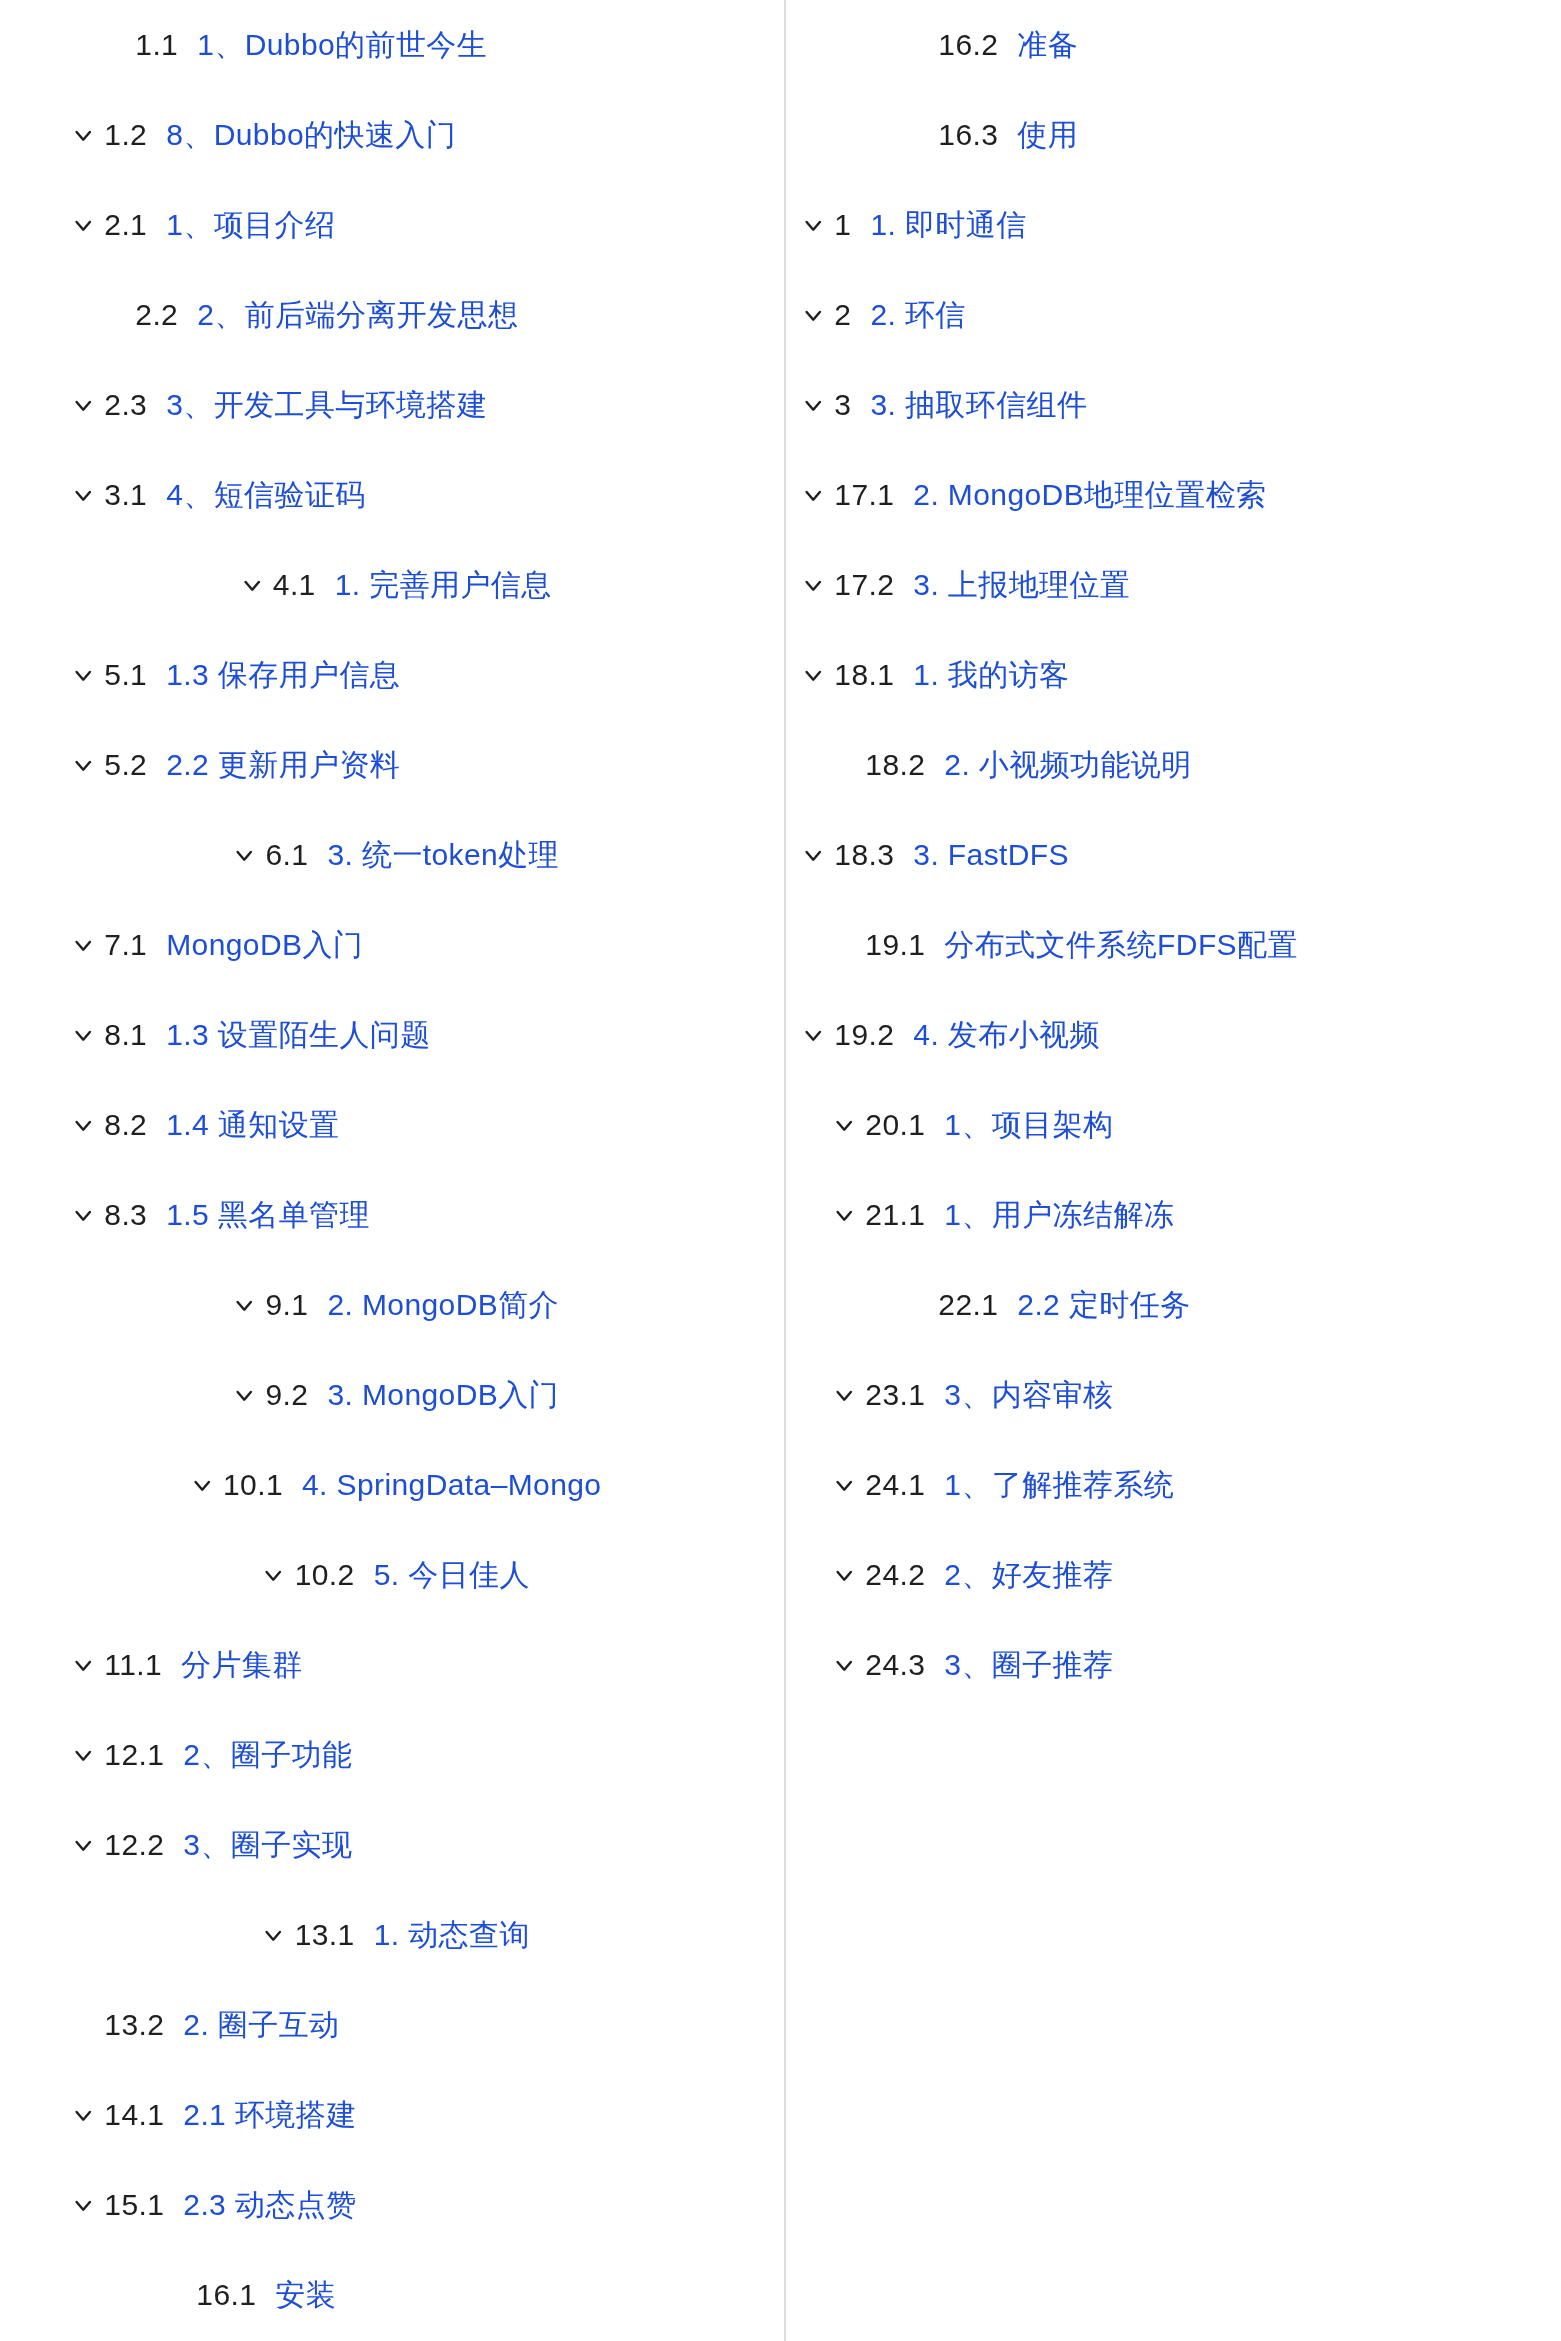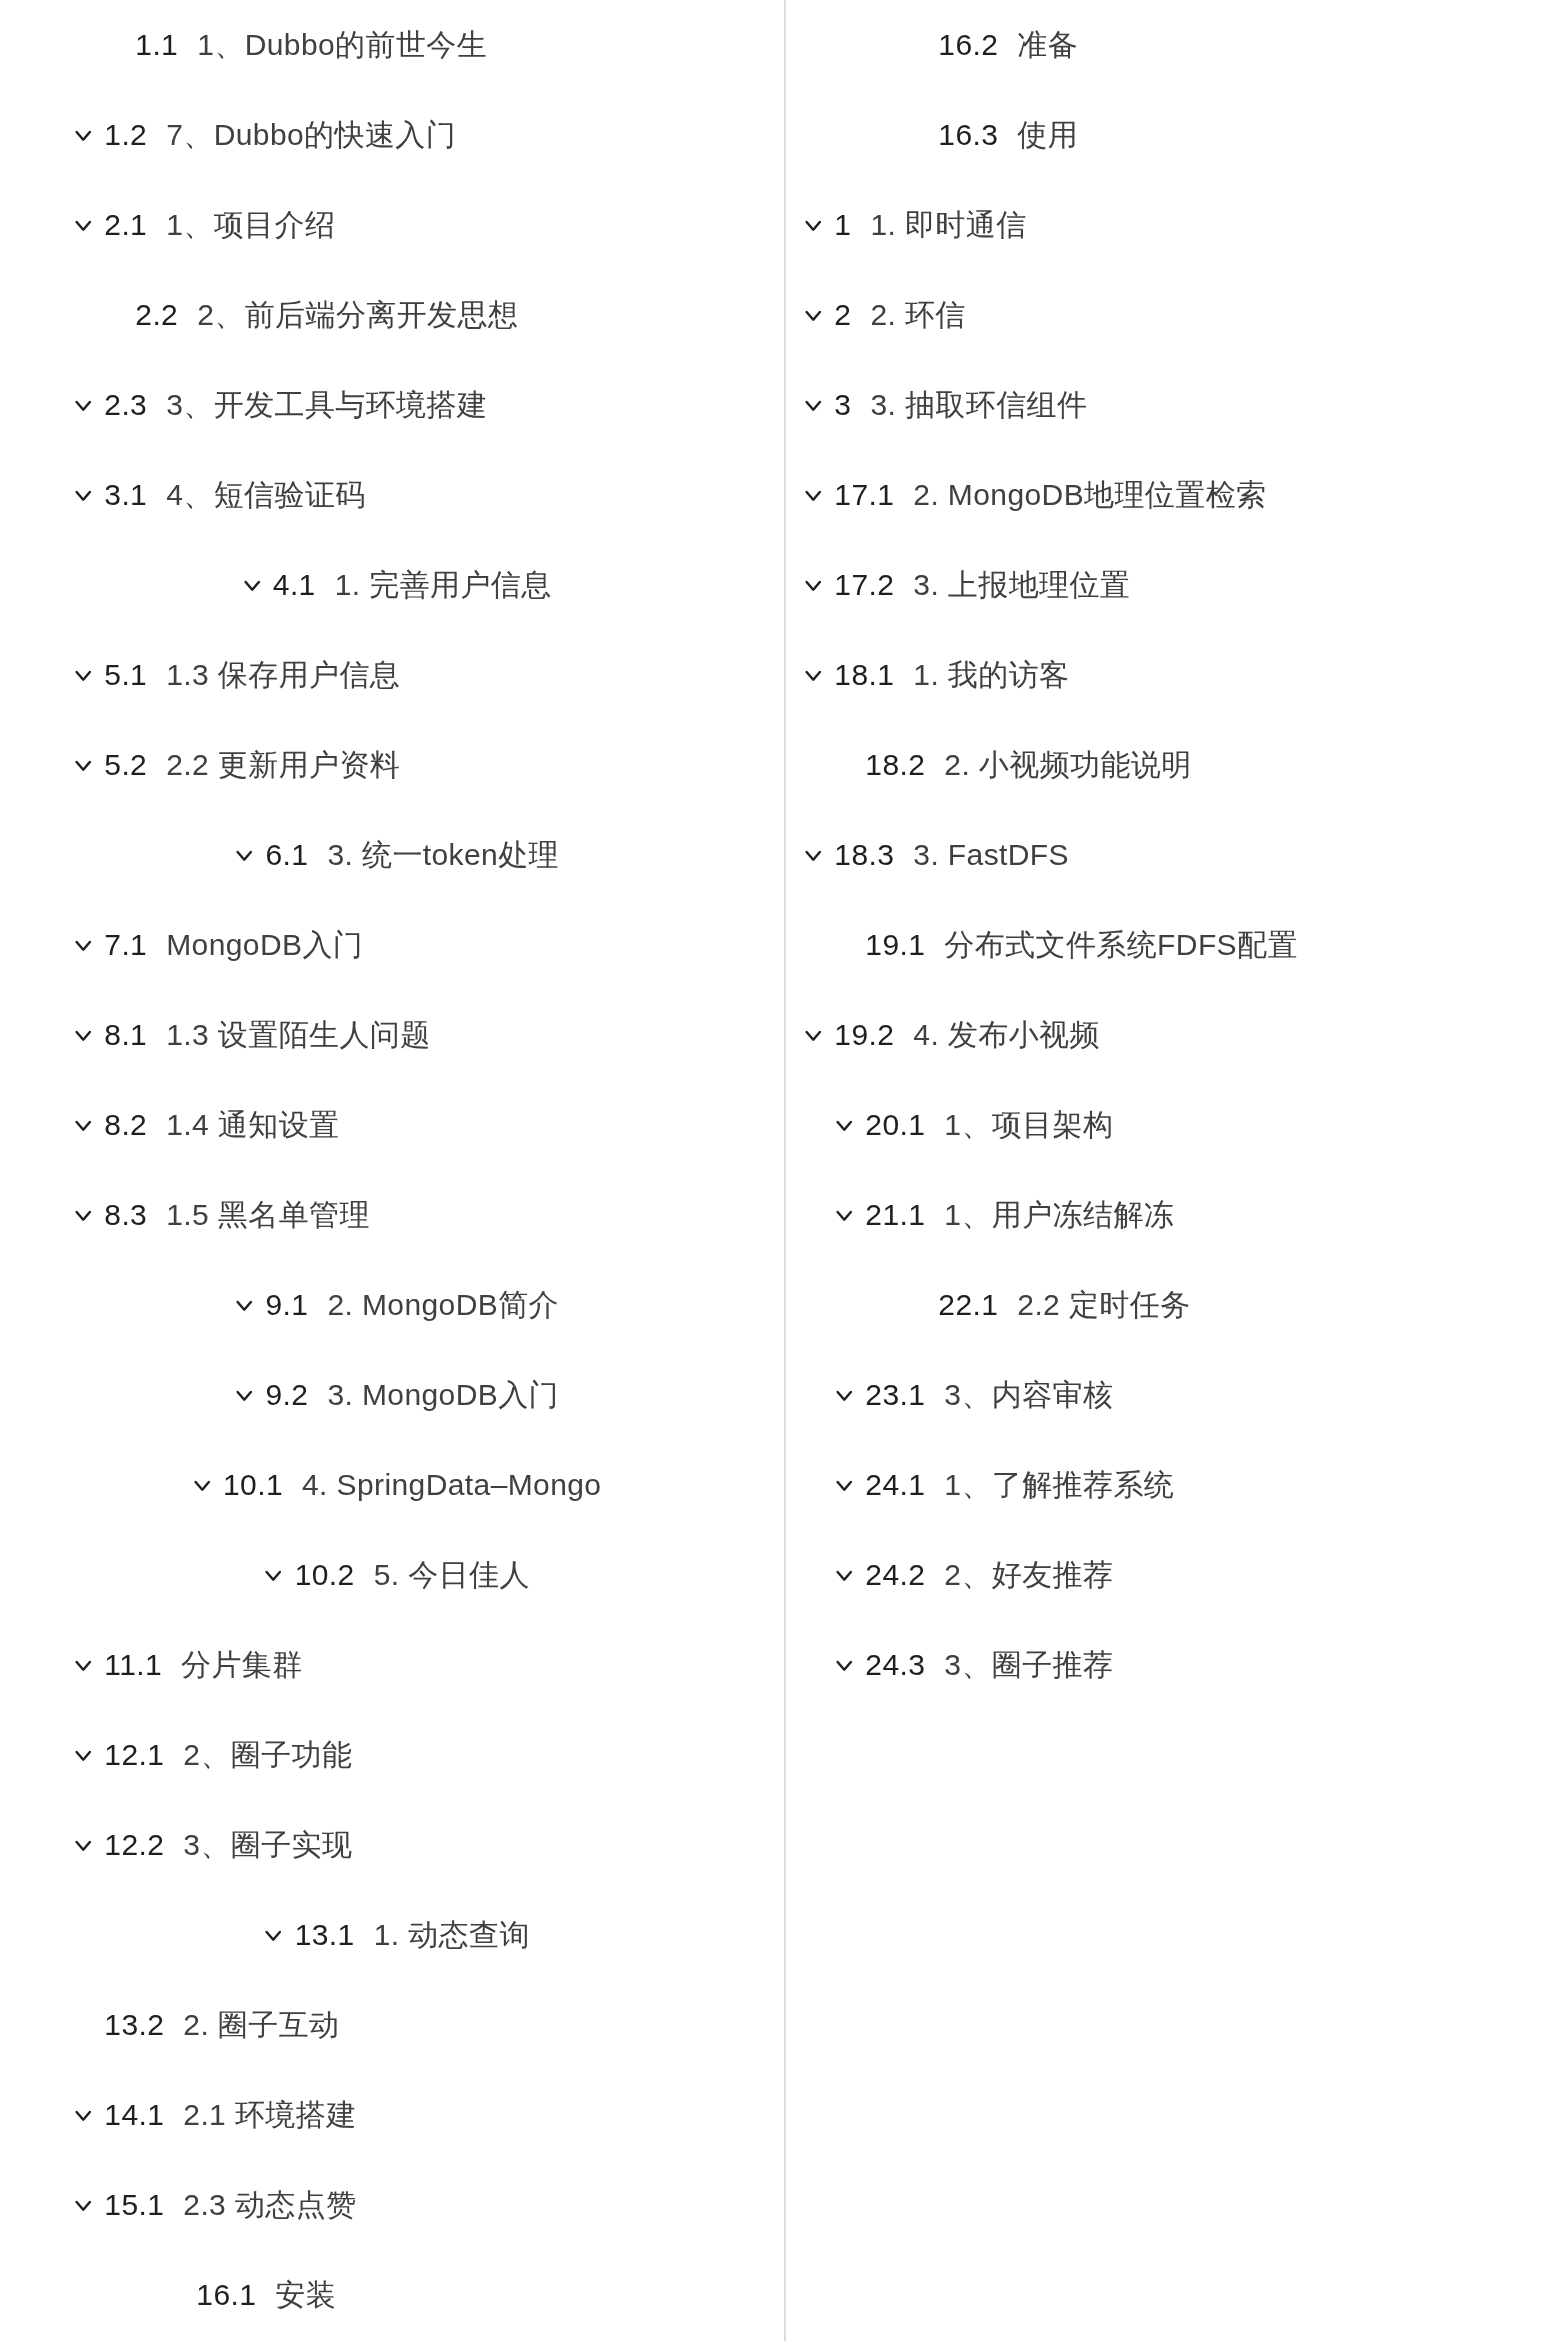--- a/index.html
+++ b/index.html
@@ -64,21 +64,21 @@
     letter-spacing: 0.4px;
     color: #1f1f1f;
   }
   .gap {
     display: inline-block;
     width: 19px;
   }
   .label {
     font-size: 30px;
     font-weight: 400;
-    color: #404040;
+    color: #1d4ed8;
     letter-spacing: 0.4px;
   }
   
   .lvl-0 { padding-left: 6.2px; justify-content: center; }
   .lvl-1 { padding-left: 70px; }
   .lvl-2 { padding-left: 101px; }
   .lvl-3 { padding-left: 162px; }
 
   .r-lvl-0 { padding-left: 14px; }
   .r-lvl-1 { padding-left: 45px; }
@@ -101,21 +101,21 @@
         <span class="label">1、Dubbo的前世今生</span>
       </div>
       <div class="toc-item lvl-1">
         <span class="chev">
           <svg width="26.5" height="26.5" viewBox="0 0 24 24" fill="none" stroke="#1f1f1f" stroke-width="2.2" stroke-linecap="round" stroke-linejoin="round">
             <polyline points="6,9 12,16 18,9"></polyline>
           </svg>
         </span>
         <span class="num">1.2</span>
         <span class="gap"></span>
-        <span class="label">7、Dubbo的快速入门</span>
+        <span class="label">8、Dubbo的快速入门</span>
       </div>
       <div class="toc-item lvl-1">
         <span class="chev">
           <svg width="26.5" height="26.5" viewBox="0 0 24 24" fill="none" stroke="#1f1f1f" stroke-width="2.2" stroke-linecap="round" stroke-linejoin="round">
             <polyline points="6,9 12,16 18,9"></polyline>
           </svg>
         </span>
         <span class="num">2.1</span>
         <span class="gap"></span>
         <span class="label">1、项目介绍</span>

